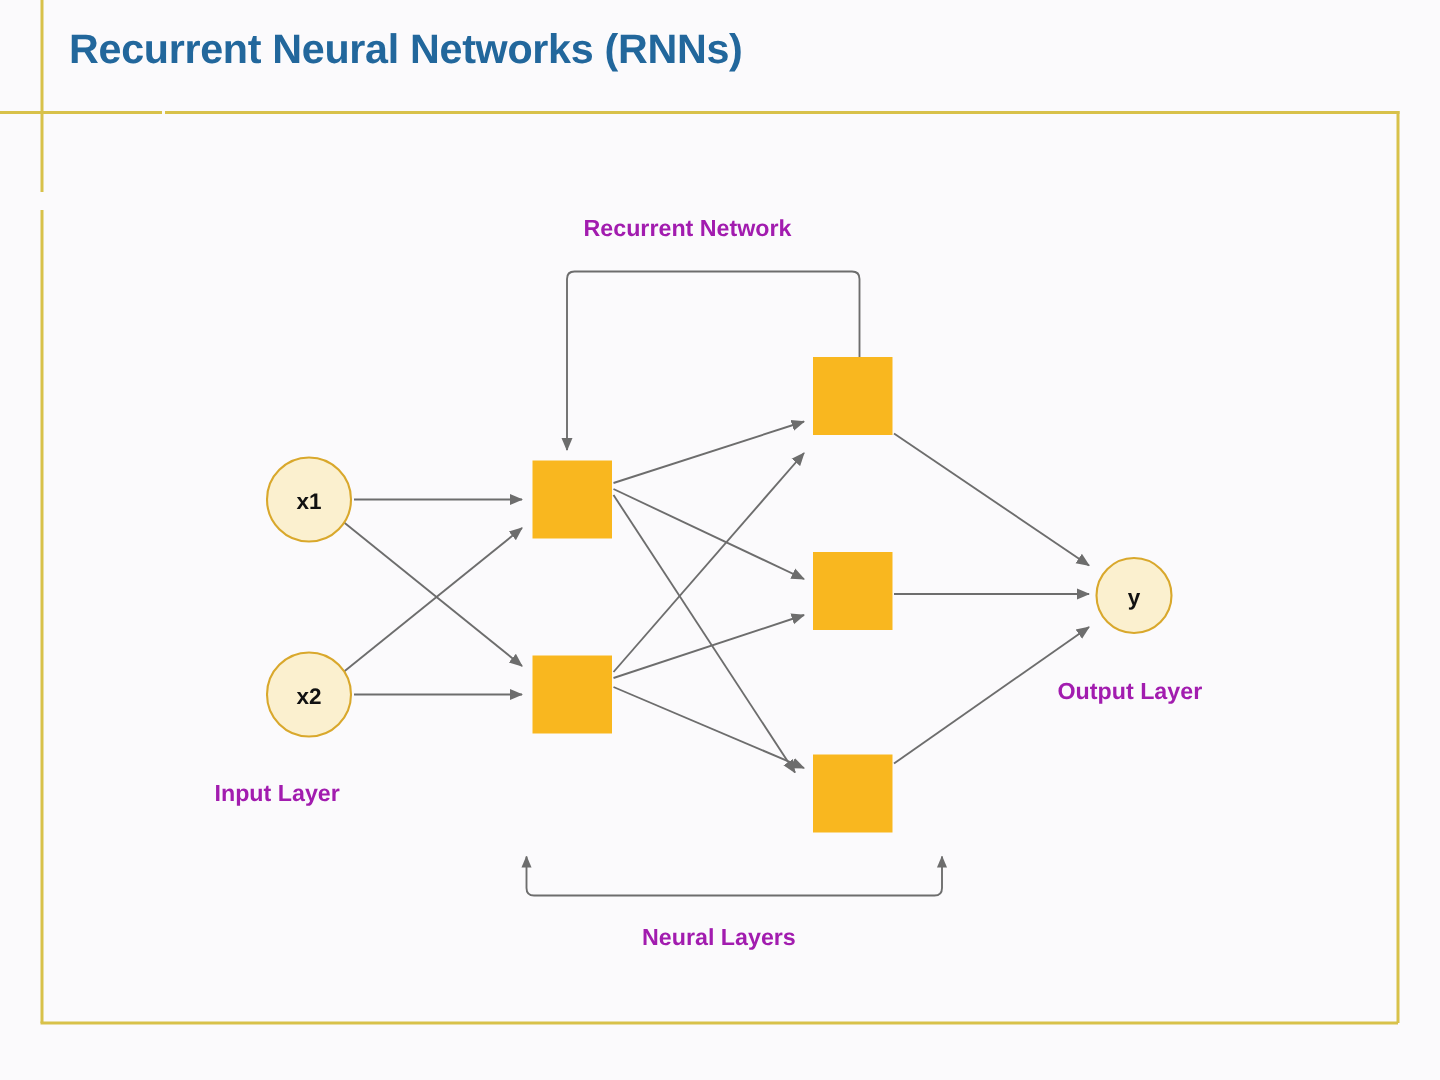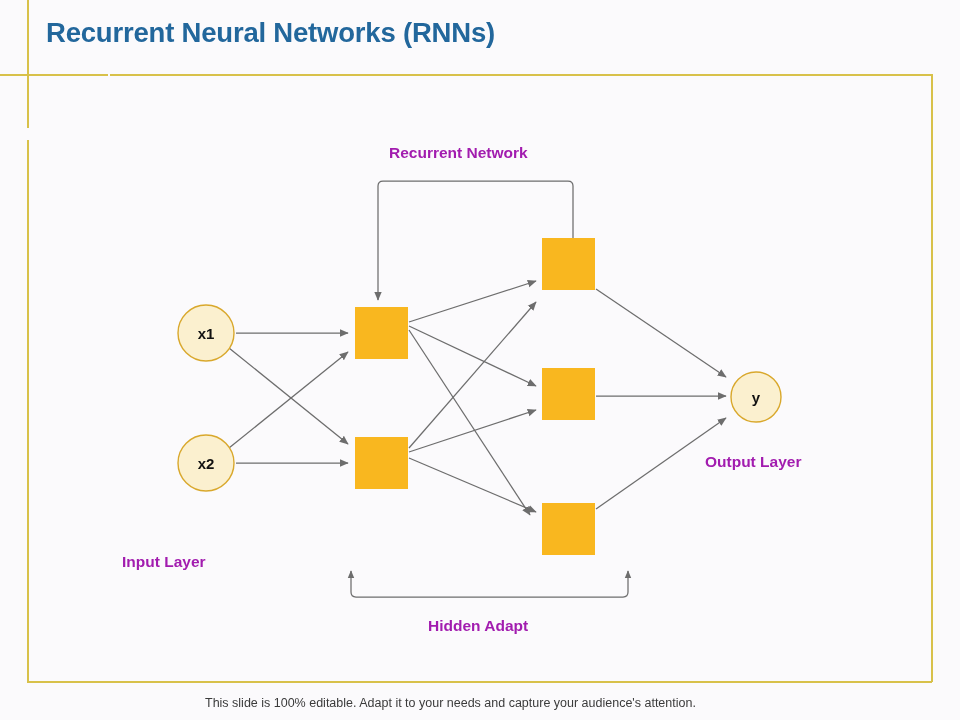--- a/index.html
+++ b/index.html
@@ -56,21 +56,21 @@
   #diagram svg { display: block; }
 
   .diagram-label {
     position: absolute;
     font-size: 15.5px;
     font-weight: bold;
     color: #a21caf;
     white-space: nowrap;
   }
   #label-recurrent  { left: 389px; top: 144px; }
-  #label-input      { left: 122px; top: 521px; margin-top: 32px; }
+  #label-input      { left: 143px; top: 521px; }
   #label-hidden     { left: 428px; top: 617px; }
   #label-output     { left: 705px; top: 453px; text-align: center; }
 
   .node-text {
     font-family: "Liberation Sans", sans-serif;
     font-size: 15px;
     font-weight: bold;
     fill: #111111;
   }
 
@@ -160,20 +160,19 @@
       </g>
 
       <g>
         <circle cx="756" cy="397" r="25" fill="#fbf0cf" stroke="#d9a82c" stroke-width="1.4"></circle>
         <text class="node-text" x="756" y="403" text-anchor="middle">y</text>
       </g>
     </svg>
 
     <div class="diagram-label" id="label-recurrent">Recurrent Network</div>
     <div class="diagram-label" id="label-input">Input Layer</div>
-    <div class="diagram-label" id="label-hidden">Hidden Adapt</div>
+    <div class="diagram-label" id="label-hidden">Neural Layers</div>
     <div class="diagram-label" id="label-output">Output Layer</div>
   </div>
 
-  <div id="footer-note">This slide is 100% editable. Adapt it to your needs and capture your audience's attention.</div>
   <div id="page-number">38</div>
 
 </div>
 
 </body></html>

